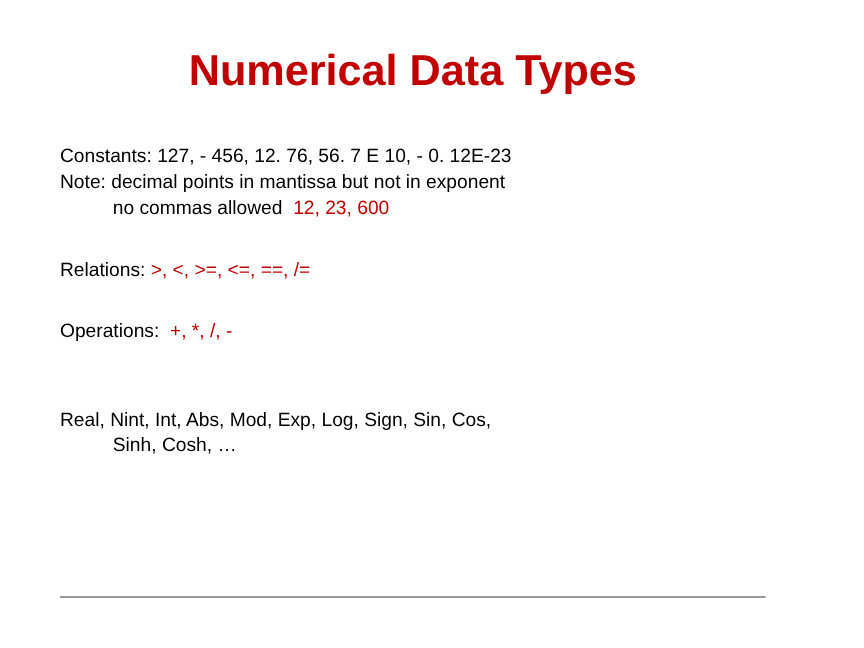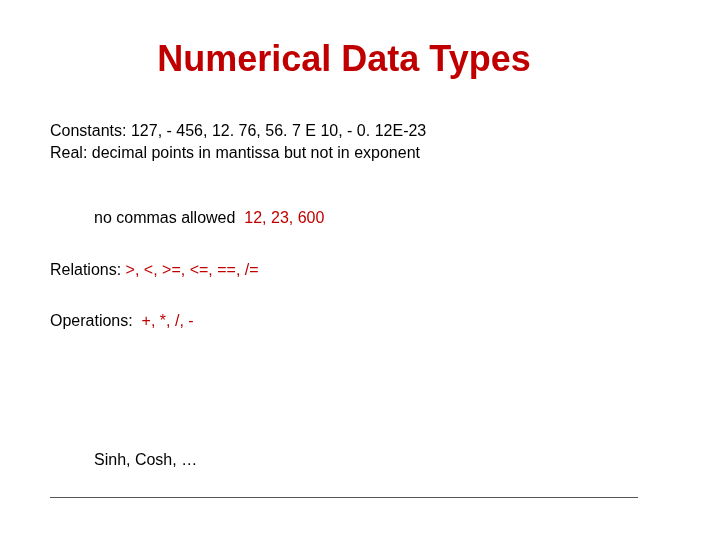--- a/index.html
+++ b/index.html
@@ -28,21 +28,20 @@
   .body {
     font-size: 16px;
     line-height: 1.35;
   }
   .para {
     margin-bottom: 30px;
   }
   .indent {
     padding-left: 44px;
     display: inline-block;
-    margin-top: 44px;
   }
   .red { color: #c00000; }
   .divider {
     position: absolute;
     left: 50px;
     right: 50px;
     bottom: 42px;
     border-top: 1px solid #555;
   }
 </style>
@@ -51,41 +50,41 @@
 
 <div class="slide">
 
   <div class="title">Numerical Data Types</div>
 
   <div class="body">
 
     <div class="para">
       <span>Constants:</span>
       <span>127, - 456, 12. 76, 56. 7 E 10, - 0. 12E-23</span><br>
-      <span>Real:</span>
+      <span>Note:</span>
       <span>decimal points in mantissa but not in exponent</span><br>
       <span class="indent">
         <span>no commas allowed</span>&nbsp;
         <span class="red">12, 23, 600</span>
       </span>
     </div>
 
     <div class="para">
       <span>Relations:</span>
       <span class="red">&gt;, &lt;, &gt;=, &lt;=, ==, /=</span>
     </div>
 
     <div class="para">
       <span>Operations:</span>&nbsp;
       <span class="red">+, *, /, -</span>
     </div>
 
     <div class="para">
       <br>
-      <br>
+      <span>Real, Nint, Int, Abs, Mod, Exp, Log, Sign, Sin, Cos,</span><br>
       <span class="indent">Sinh, Cosh, …</span>
     </div>
 
   </div>
 
   <div class="divider"></div>
 
 </div>
 
 </body></html>

